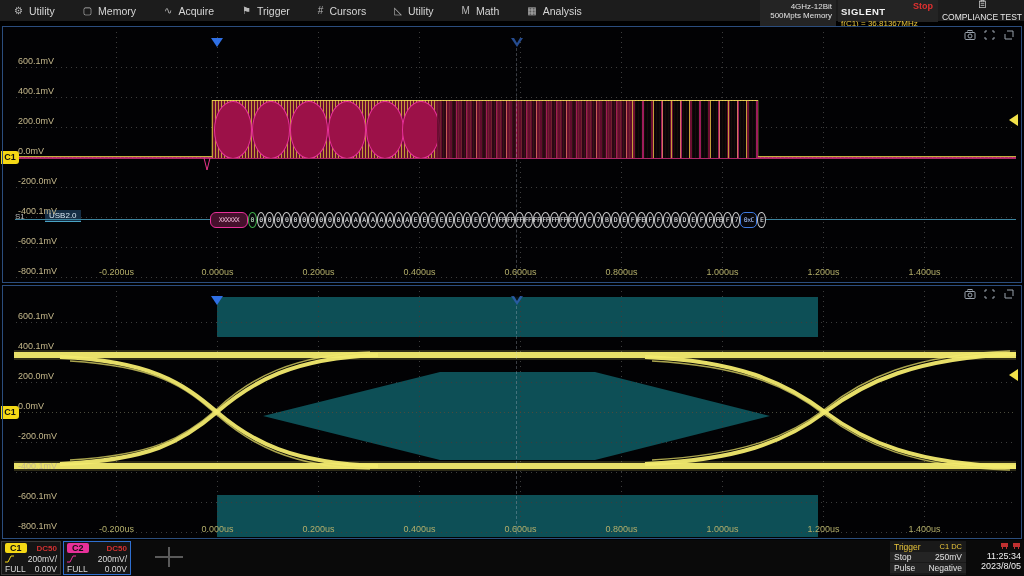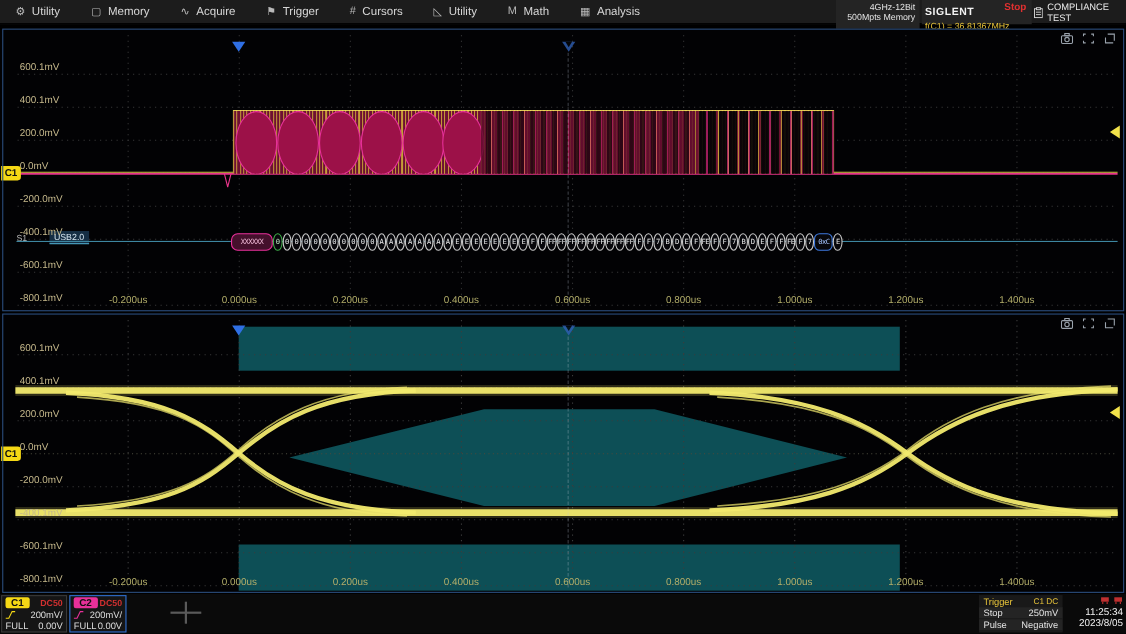--- a/index.html
+++ b/index.html
@@ -13,21 +13,21 @@
                color:#d6d6d6; font-size:10.5px; cursor:default; }
   .menu-item .glyph { font-size:10px; color:#b9b9b9; }
   #topbar-spec { position:absolute; left:760px; top:0; width:76px; height:28px; background:#242424;
                  color:#e3e3e3; font-size:8px; text-align:right; padding:2px 4px 0 0; line-height:9px; }
   #topbar-brand { position:absolute; left:838px; top:0; width:100px; height:22px; background:#242424;
                   padding:1px 3px; }
   #brand-name { font-size:9.5px; font-weight:bold; color:#f2f2f2; letter-spacing:.5px; display:inline-block; }
   #run-state { font-size:9px; font-weight:bold; color:#e03030; float:right; margin-right:2px; }
   #freq-counter { font-size:8px; color:#e8c43a; line-height:10px; white-space:nowrap; }
   #topbar-mode { position:absolute; left:940px; top:0; width:84px; height:22px; display:flex;
-                 align-items:center; gap:4px; color:#e8e8e8; font-size:8.5px; }
+                 align-items:center; gap:4px; color:#e8e8e8; font-size:8.5px;flex-direction:column; }
 
   
   .plot { position:absolute; left:0; width:1024px; background:#020204; }
   #plot1 { top:26px; height:257px; }
   #plot2 { top:285px; height:254px; }
   .pframe { position:absolute; left:2px; right:2px; top:0; bottom:0; border:1px solid #2b4d7d; }
   .plot svg.layer { position:absolute; left:0; top:0; }
 
   .ylabels { position:absolute; left:18px; width:64px; display:grid; grid-auto-rows:30px; }
   .ylab { display:flex; align-items:flex-end; padding-bottom:1px; font-size:9px; color:#c6b98c; }
@@ -421,21 +421,21 @@
         <path d="M0 7 H3 L6 1 H9" fill="none" stroke="#f5d815"></path>
       </svg>
       <span>200mV/</span>
     </div>
     <div class="row">
       <span>FULL</span>
       <span>0.00V</span>
     </div>
   </div>
 
-  <div class="chbox" style="left:63px; width:52px; border-color:#2f6fd0">
+  <div class="chbox" style="left:63px; width:68px; border-color:#2f6fd0">
     <div class="row">
       <span class="badge" style="background:#e8309a">C2</span>
       <span class="coupling">DC50</span>
     </div>
     <div class="row">
       <svg width="9" height="8" viewBox="0 0 9 8">
         <path d="M0 7 H3 L6 1 H9" fill="none" stroke="#e8309a"></path>
       </svg>
       <span>200mV/</span>
     </div>

